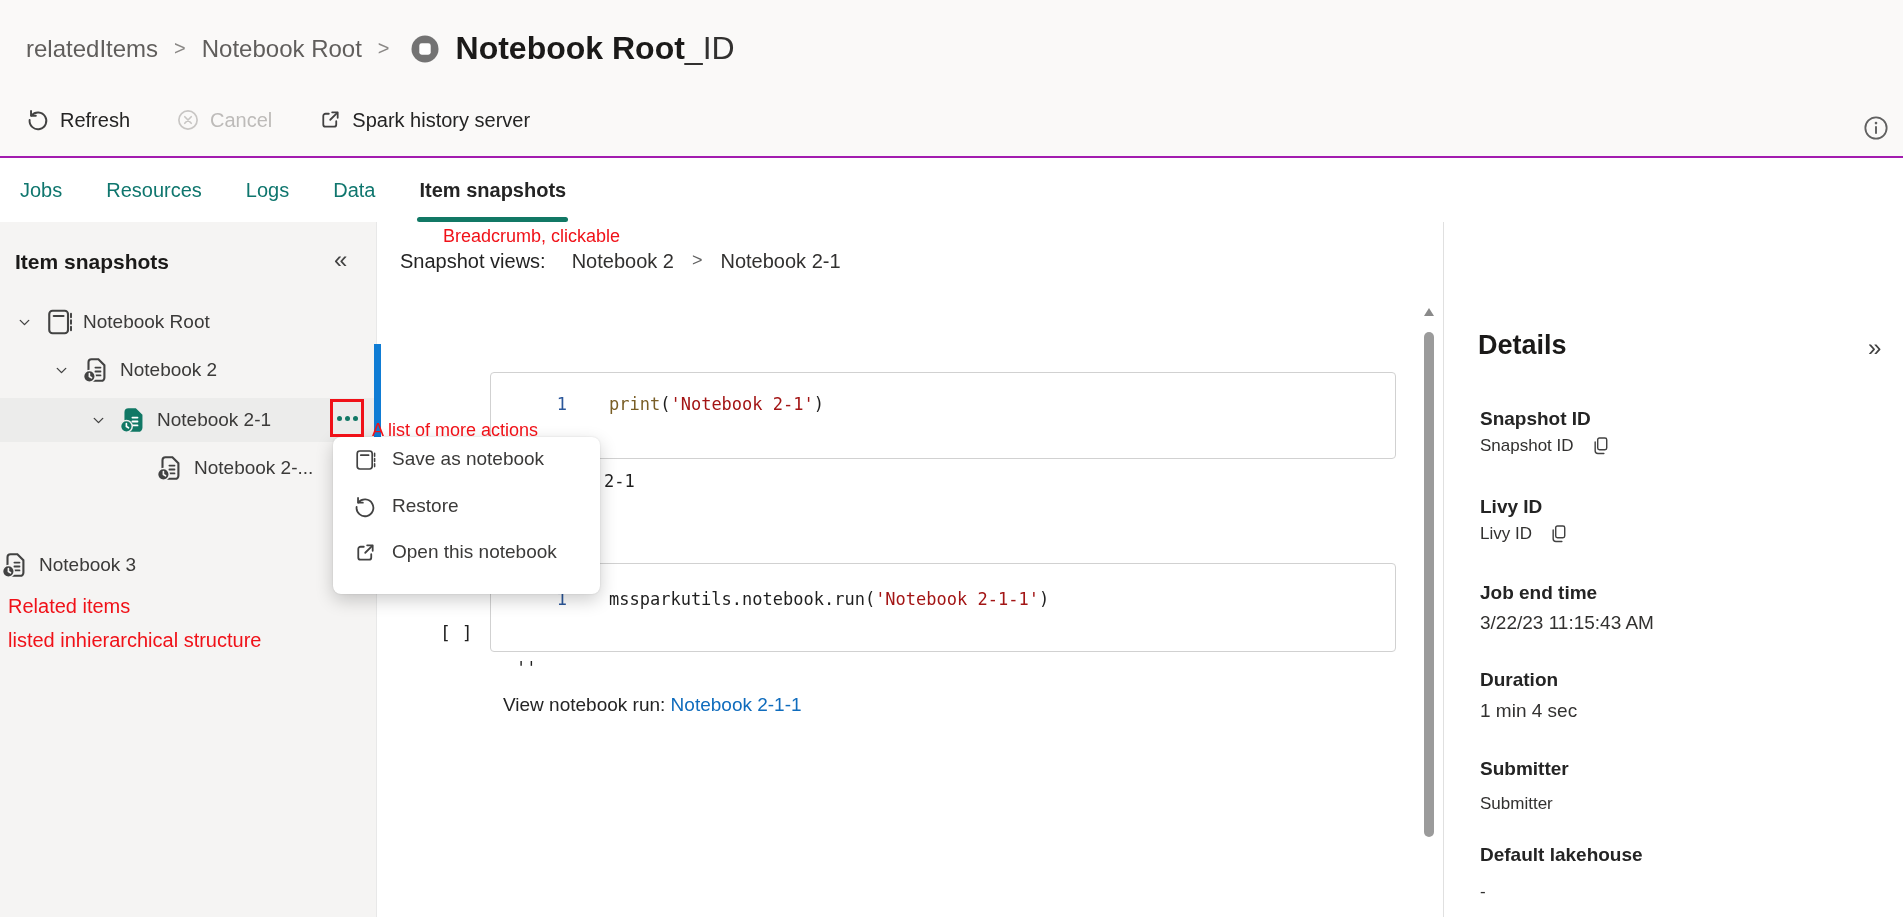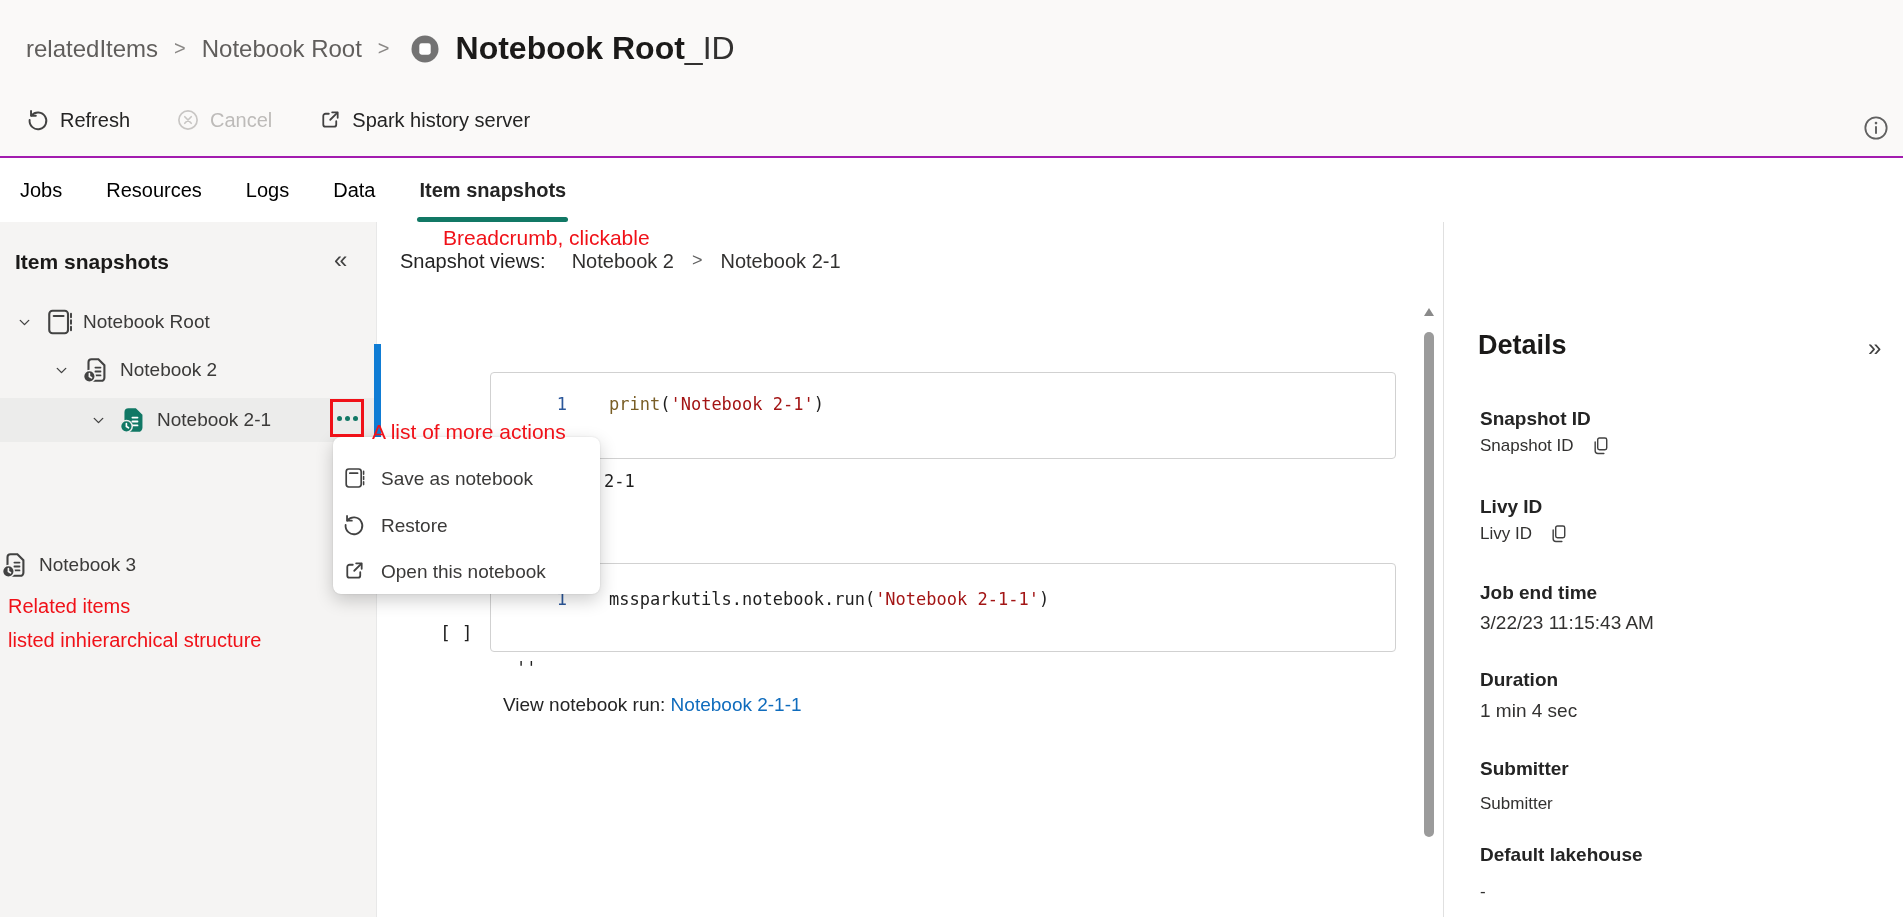--- a/index.html
+++ b/index.html
@@ -25,21 +25,21 @@
 
   .toolbar{position:absolute;left:26px;top:108px;display:flex;align-items:center;gap:46px;font-size:20px}
   .tb-btn{display:flex;align-items:center;gap:10px;color:var(--txt);cursor:pointer}
   .tb-btn .tbi{width:24px;height:24px;color:#424242}
   .tb-btn.disabled{color:#bdbbb9}
   .tb-btn.disabled .tbi{color:#c8c6c4}
   .info-btn{position:absolute;left:1862px;top:114px;width:28px;height:28px;color:#616161;cursor:pointer}
 
   
   .tabbar{position:absolute;left:0;top:159px;width:1903px;height:63px;background:#fff;display:flex;align-items:center;gap:40px;padding-left:18px;font-size:20px}
-  .tab{position:relative;height:100%;display:flex;align-items:center;color:#000000;cursor:pointer;padding:0 2px}
+  .tab{position:relative;height:100%;display:flex;align-items:center;color:#0f766e;cursor:pointer;padding:0 2px}
   .tab.active{font-weight:700;color:#242424}
   .tab .underline{position:absolute;left:0;right:0;bottom:0;height:5px;border-radius:3px;background:var(--teal)}
 
   
   .left-panel{position:absolute;left:0;top:222px;width:377px;height:695px;background:var(--panel-bg);border-right:1px solid #e8e8e8}
   .panel-title{position:absolute;left:15px;top:28px;font-size:21px;font-weight:700;color:#1b1a19}
   .panel-collapse{position:absolute;left:334px;top:24px;font-size:24px;color:#424242;cursor:pointer}
   .tree-row{position:absolute;left:0;right:0;height:44px;display:flex;align-items:center;font-size:19px;color:var(--txt2);cursor:pointer}
   .tree-row.selected{background:#ececeb}
   .chev{width:28px;height:16px;color:#424242;flex:0 0 28px}
@@ -48,39 +48,39 @@
   .ticon.teal .doc{fill:var(--teal);stroke:var(--teal)}
   .ticon.teal .lines{stroke:#fff}
   .ticon.teal .clockface{stroke:#ececeb}
   .panel-note{position:absolute;left:8px;font-size:20px;color:var(--red)}
 
   .more-box{position:absolute;left:330px;top:399px;width:34px;height:38px;border:3px solid var(--red);display:flex;align-items:center;justify-content:center;gap:3px;z-index:25;cursor:pointer;background:#ececeb}
   .more-box i{width:5px;height:5px;border-radius:50%;background:var(--teal)}
   .blue-bar{position:absolute;left:374px;top:344px;width:7px;height:178px;background:var(--blue-bar);z-index:15}
 
   
-  .ann{position:absolute;color:var(--red);font-size:21px;z-index:30;white-space:nowrap}
+  .ann{position:absolute;color:var(--red);font-size:18px;z-index:30;white-space:nowrap}
   .snap-crumbs{position:absolute;left:400px;top:250px;display:flex;font-size:20px;color:var(--txt)}
   .snap-crumbs .lbl{margin-right:26px}
   .snap-crumbs .crumb{color:#323130;cursor:pointer}
   .snap-crumbs .sep{color:#616161;margin:0 18px;font-size:18px}
 
   .cell{position:absolute;left:490px;width:906px;background:#fff;border:1px solid #d1d1d1;border-radius:4px}
   .cell .lineno{position:absolute;left:52px;width:24px;text-align:right;font-family:"DejaVu Sans Mono","Liberation Mono",monospace;font-size:17px;color:#2b579a}
   .cell .code{position:absolute;left:118px;font-family:"DejaVu Sans Mono","Liberation Mono",monospace;font-size:17px;white-space:pre}
   .tok-kw{color:#795e26}
   .tok-str{color:#a31515}
   .tok-plain{color:#1f1f1f}
   .mono-out{position:absolute;font-family:"DejaVu Sans Mono","Liberation Mono",monospace;font-size:17px;color:#1f1f1f}
   .view-run{position:absolute;left:503px;top:694px;font-size:19px;color:var(--txt)}
   .view-run a{color:var(--link);text-decoration:none;cursor:pointer}
 
   
   .menu{position:absolute;left:333px;top:437px;width:267px;height:157px;background:#fff;border-radius:8px;box-shadow:0 6px 18px rgba(0,0,0,.20),0 0 2px rgba(0,0,0,.12);z-index:20;display:flex;flex-direction:column;justify-content:space-evenly;padding:6px 0}
-  .menu-item{display:flex;align-items:flex-end;gap:15px;padding-left:9px;font-size:19px;color:#3b3a39;height:42px;cursor:pointer}
+  .menu-item{display:flex;align-items:flex-start;gap:15px;padding-left:20px;font-size:19px;color:#3b3a39;height:42px;cursor:pointer}
   .menu-item .mi{width:24px;height:24px;color:#424242}
 
   
   .vscroll{position:absolute;left:1421px;top:306px;width:16px;height:611px}
   .vscroll .arrow{position:absolute;left:3px;top:2px;width:0;height:0;border-left:5px solid transparent;border-right:5px solid transparent;border-bottom:8px solid #8a8a8a}
   .vscroll .thumb{position:absolute;left:3px;top:26px;width:10px;height:505px;border-radius:5px;background:#9b9b9b}
   .vdivider{position:absolute;left:1443px;top:222px;width:1px;height:695px;background:#e0e0e0}
 
   
   .details{position:absolute;left:1444px;top:222px;width:459px;height:695px;background:#fff}
@@ -214,20 +214,31 @@
       <svg viewBox="0 0 20 20" width="30" height="30">
           <path class="doc" d="M7 2.8h4.6l4 4v8.4a2 2 0 0 1-2 2H7a2 2 0 0 1-2-2V4.8a2 2 0 0 1 2-2z" fill="none" stroke="currentColor" stroke-width="1.4"></path>
           <path class="lines" d="M9.6 8.4h3.4M9.6 11h3.4M9.6 13.6h3.4" stroke="currentColor" stroke-width="1.2" stroke-linecap="round"></path>
           <circle class="clockface" cx="5.6" cy="14.2" r="3.9" fill="currentColor" stroke="#f5f4f3" stroke-width="1"></circle>
           <path d="M5.6 12.3v2l1.4.9" stroke="#fff" fill="none" stroke-width="1.1" stroke-linecap="round"></path>
         </svg>
     </span>
     <span class="tlabel">Notebook 2-1</span>
   </div>
 
+  <div class="tree-row" style="top:224px;padding-left:155px">
+    <span class="ticon">
+      <svg viewBox="0 0 20 20" width="30" height="30">
+          <path class="doc" d="M7 2.8h4.6l4 4v8.4a2 2 0 0 1-2 2H7a2 2 0 0 1-2-2V4.8a2 2 0 0 1 2-2z" fill="none" stroke="currentColor" stroke-width="1.4"></path>
+          <path class="lines" d="M9.6 8.4h3.4M9.6 11h3.4M9.6 13.6h3.4" stroke="currentColor" stroke-width="1.2" stroke-linecap="round"></path>
+          <circle class="clockface" cx="5.6" cy="14.2" r="3.9" fill="currentColor" stroke="#f5f4f3" stroke-width="1"></circle>
+          <path d="M5.6 12.3v2l1.4.9" stroke="#f5f4f3" fill="none" stroke-width="1.1" stroke-linecap="round"></path>
+        </svg>
+    </span>
+    <span class="tlabel">Notebook 2-...</span>
+  </div>
 
 
   <div class="tree-row" style="top:321px;">
     <span class="ticon">
       <svg viewBox="0 0 20 20" width="30" height="30">
           <path class="doc" d="M7 2.8h4.6l4 4v8.4a2 2 0 0 1-2 2H7a2 2 0 0 1-2-2V4.8a2 2 0 0 1 2-2z" fill="none" stroke="currentColor" stroke-width="1.4"></path>
           <path class="lines" d="M9.6 8.4h3.4M9.6 11h3.4M9.6 13.6h3.4" stroke="currentColor" stroke-width="1.2" stroke-linecap="round"></path>
           <circle class="clockface" cx="5.6" cy="14.2" r="3.9" fill="currentColor" stroke="#f5f4f3" stroke-width="1"></circle>
           <path d="M5.6 12.3v2l1.4.9" stroke="#f5f4f3" fill="none" stroke-width="1.1" stroke-linecap="round"></path>
         </svg>

